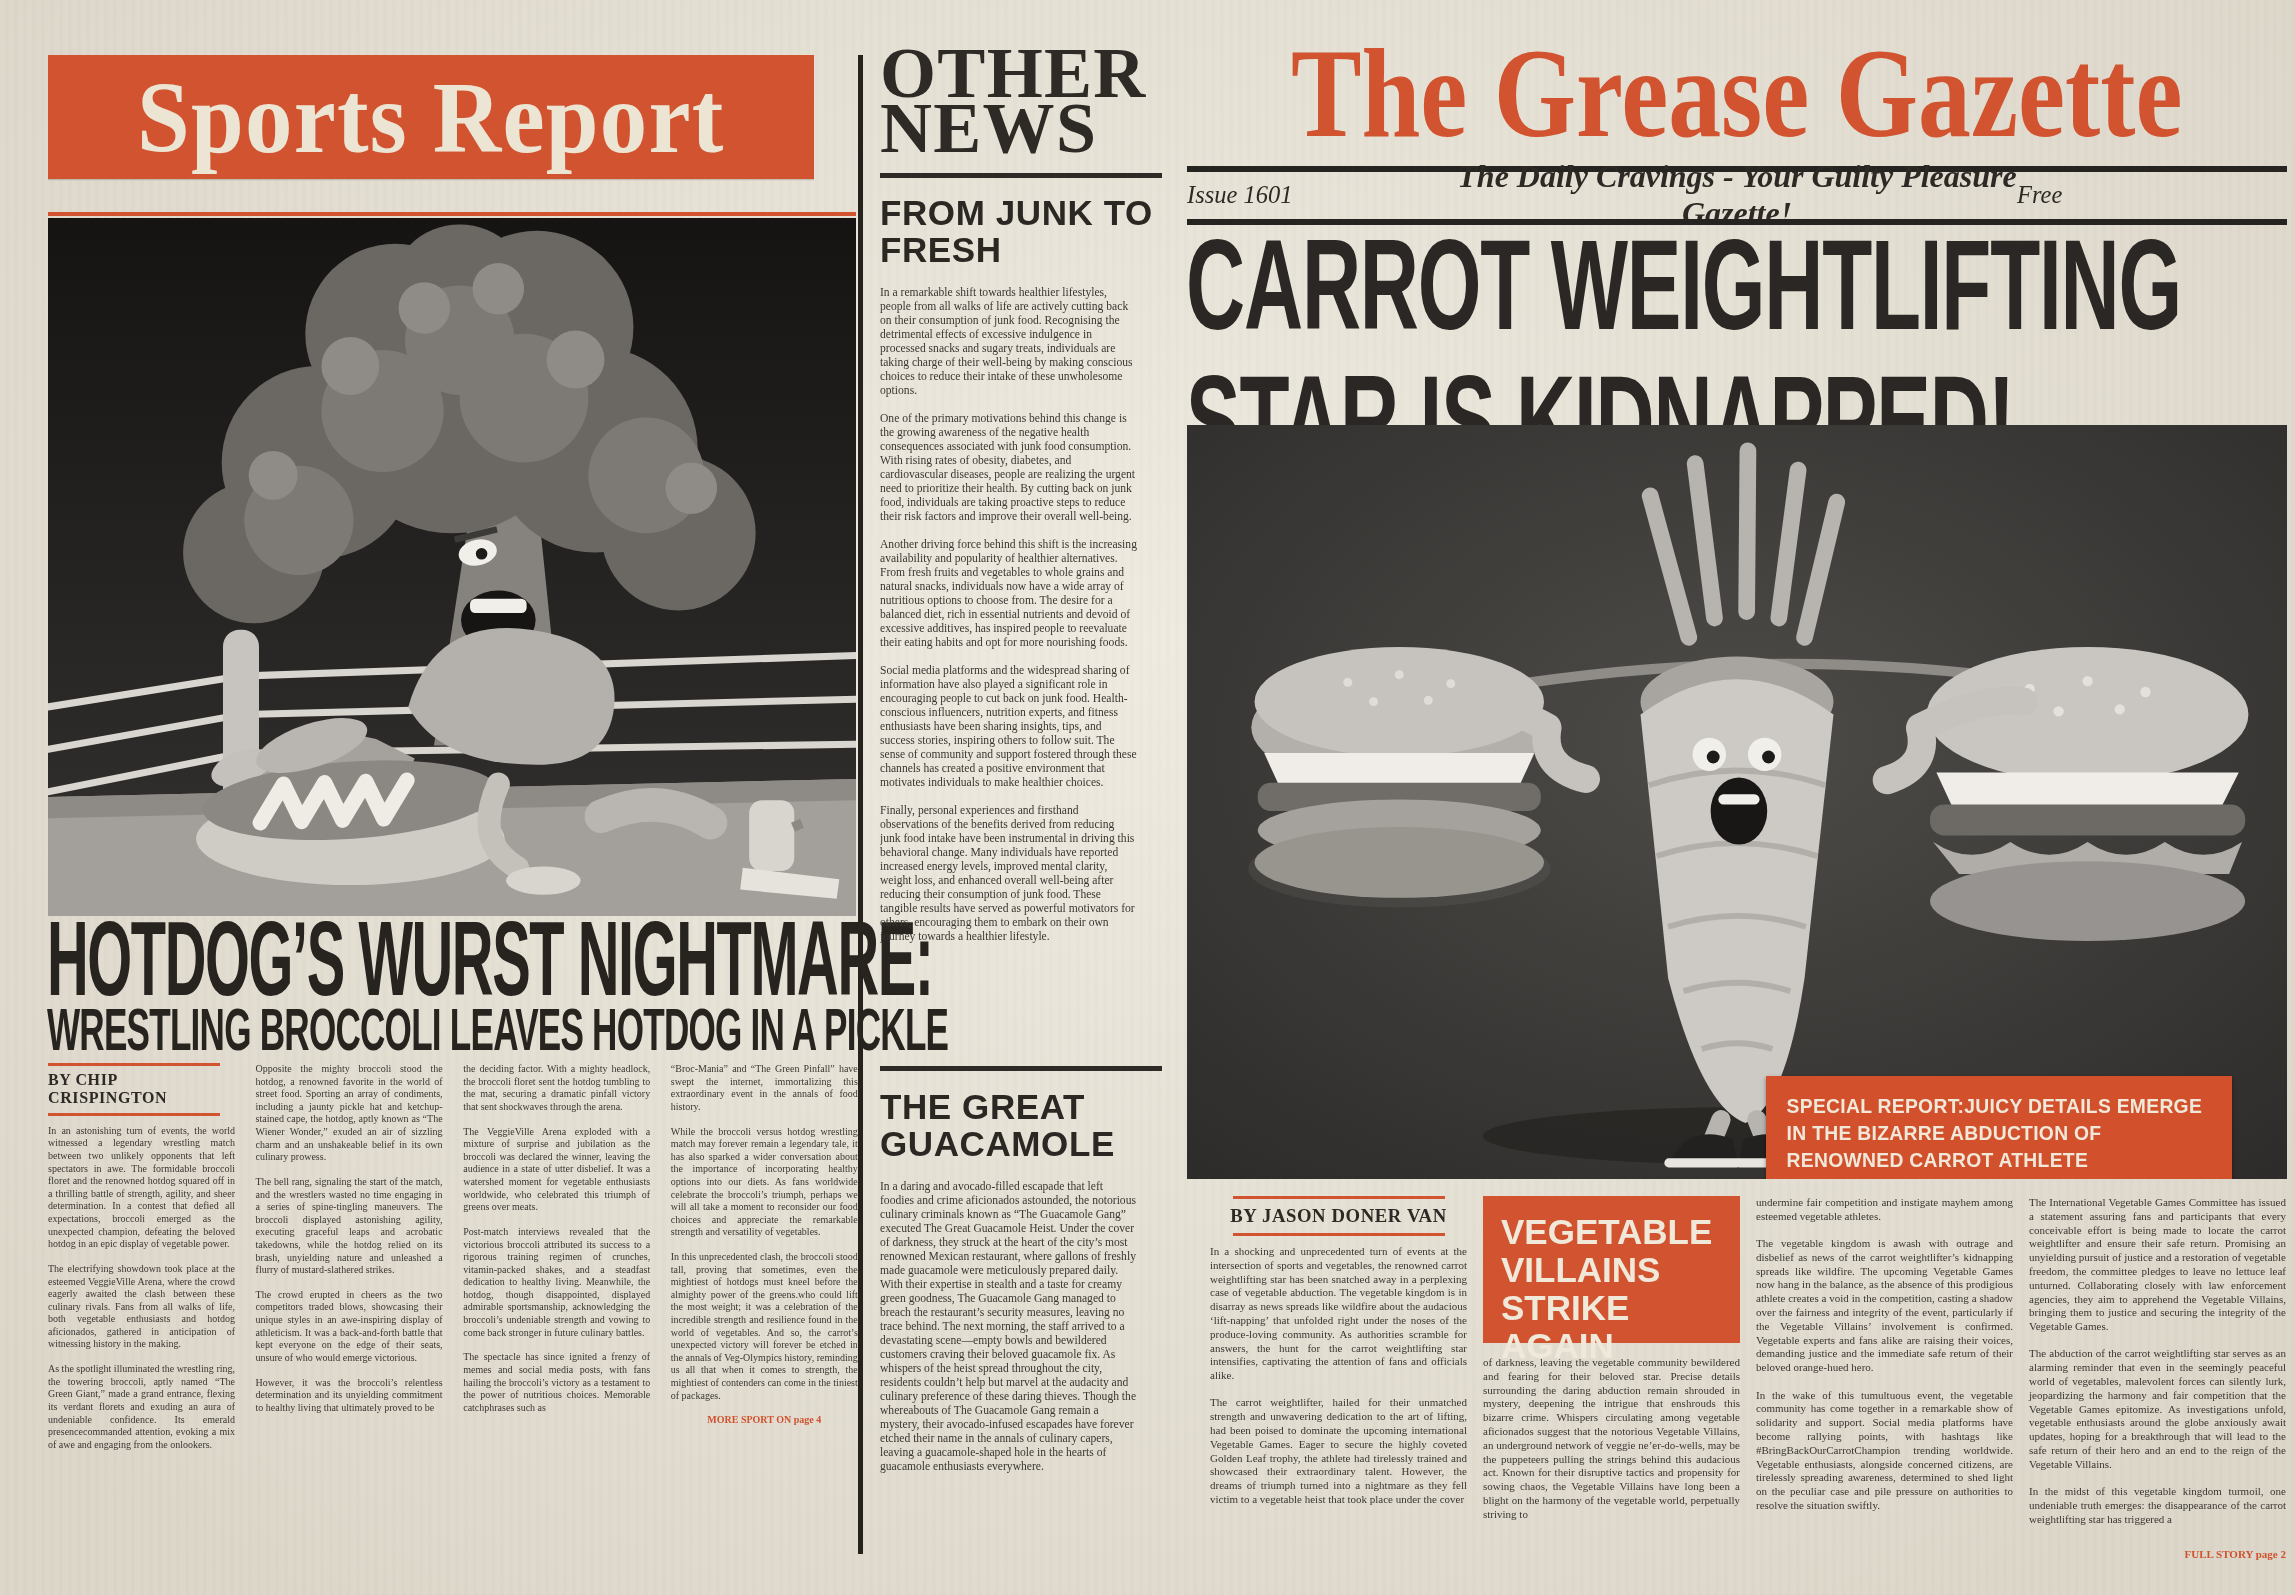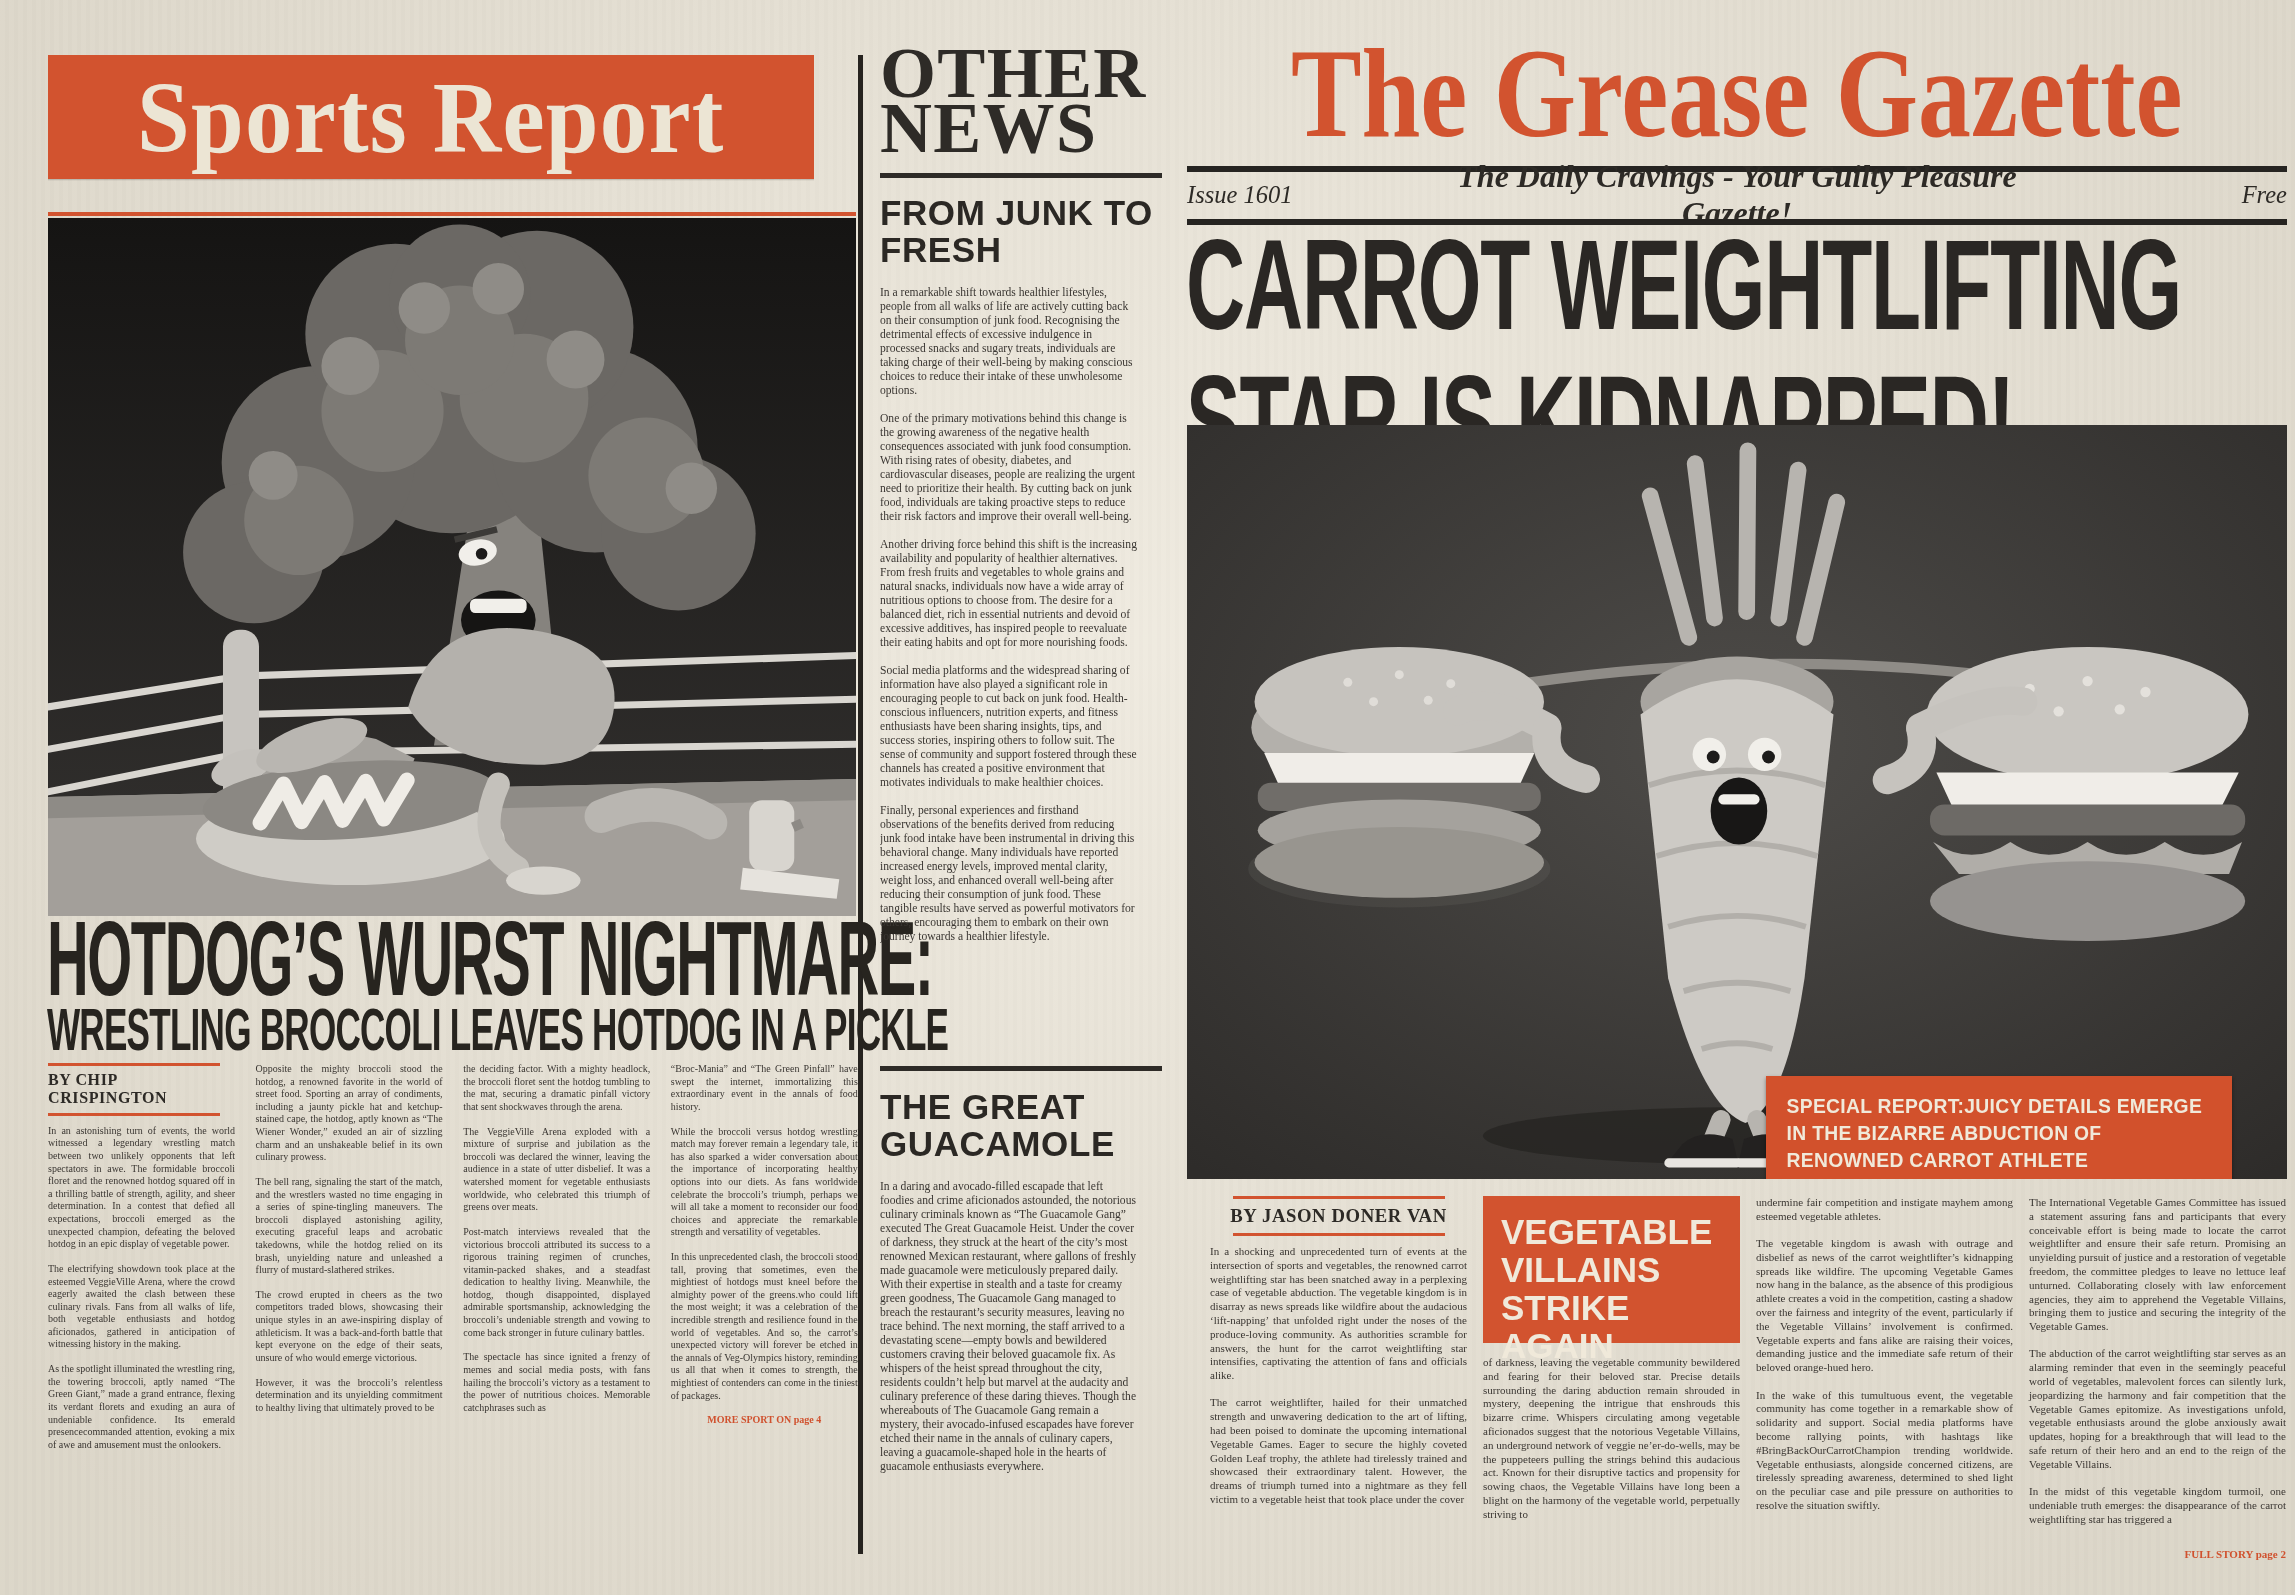--- a/index.html
+++ b/index.html
@@ -50,21 +50,21 @@
   .on-body p{margin:0 0 14px 0;font-size:11.6px;line-height:14px;color:#3a3632;}
   .on-body-1{height:763px;overflow:hidden;}
 
   
   .masthead{left:1187px;top:26px;width:1100px;text-align:center;line-height:135px;}
   .masthead .condense{font-weight:bold;font-size:126px;color:#d2532f;transform:scaleX(.84);transform-origin:50% 50%;}
   .rule-a{left:1187px;top:166px;width:1100px;height:5.8px;background:#262421;}
   .info-row{left:1187px;top:175px;width:1100px;height:40px;display:flex;align-items:center;}
   .info-issue{font-style:italic;font-size:24.5px;width:270px;}
   .info-tagline{font-style:italic;font-weight:bold;font-size:32px;flex:1;text-align:center;}
-  .info-price{font-style:italic;font-size:24.5px;width:270px;text-align:right;}
+  .info-price{font-style:italic;font-size:24.5px;width:270px;}
   .rule-b{left:1187px;top:219px;width:1100px;height:5.8px;background:#262421;}
 
   .headline-right{left:1186px;top:237px;width:1100px;}
   .headline-right div{line-height:95px;}
   .headline-right .condense{font-family:"Liberation Sans","DejaVu Sans",sans-serif;font-weight:bold;
     font-size:128px;letter-spacing:-1.9px;color:#2a2724;transform:scaleX(.64);}
 
   .photo-right{left:1187px;top:425px;width:1100px;height:754px;background:#343230;overflow:hidden;}
   .special-box{position:absolute;left:579px;top:651px;width:425px;background:#d2512c;
     padding:16.7px 20.6px;box-shadow:0 1.9px 3.9px rgba(0,0,0,.4);}
@@ -180,21 +180,21 @@
 
 <div class="abs columns-left">
   <div class="col">
     <div class="byline-block">
       <div class="byline-rule"></div>
       <div class="byline-text">BY CHIP CRISPINGTON</div>
       <div class="byline-rule"></div>
     </div>
     <p>In an astonishing turn of events, the world witnessed a legendary wrestling match between two unlikely opponents that left spectators in awe. The formidable broccoli floret and the renowned hotdog squared off in a thrilling battle of strength, agility, and sheer determination. In a contest that defied all expectations, broccoli emerged as the unexpected champion, defeating the beloved hotdog in an epic display of vegetable power.</p>
     <p>The electrifying showdown took place at the esteemed VeggieVille Arena, where the crowd eagerly awaited the clash between these culinary rivals. Fans from all walks of life, both vegetable enthusiasts and hotdog aficionados, gathered in anticipation of witnessing history in the making.</p>
-    <p>As the spotlight illuminated the wrestling ring, the towering broccoli, aptly named “The Green Giant,” made a grand entrance, flexing its verdant florets and exuding an aura of undeniable confidence. Its emerald presencecommanded attention, evoking a mix of awe and amusement must the onlookers.</p>
+    <p>As the spotlight illuminated the wrestling ring, the towering broccoli, aptly named “The Green Giant,” made a grand entrance, flexing its verdant florets and exuding an aura of undeniable confidence. Its emerald presencecommanded attention, evoking a mix of awe and engaging from the onlookers.</p>
   </div>
   <div class="col">
     <p>Opposite the mighty broccoli stood the hotdog, a renowned favorite in the world of street food. Sporting an array of condiments, including a jaunty pickle hat and ketchup-stained cape, the hotdog, aptly known as “The Wiener Wonder,” exuded an air of sizzling charm and an unshakeable belief in its own culinary prowess.</p>
     <p>The bell rang, signaling the start of the match, and the wrestlers wasted no time engaging in a series of spine-tingling maneuvers. The broccoli displayed astonishing agility, executing graceful leaps and acrobatic takedowns, while the hotdog relied on its brash, unyielding nature and unleashed a flurry of mustard-slathered strikes.</p>
     <p>The crowd erupted in cheers as the two competitors traded blows, showcasing their unique styles in an awe-inspiring display of athleticism. It was a back-and-forth battle that kept everyone on the edge of their seats, unsure of who would emerge victorious.</p>
     <p>However, it was the broccoli’s relentless determination and its unyielding commitment to healthy living that ultimately proved to be</p>
   </div>
   <div class="col">
     <p>the deciding factor. With a mighty headlock, the broccoli floret sent the hotdog tumbling to the mat, securing a dramatic pinfall victory that sent shockwaves through the arena.</p>
     <p>The VeggieVille Arena exploded with a mixture of surprise and jubilation as the broccoli was declared the winner, leaving the audience in a state of utter disbelief. It was a watershed moment for vegetable enthusiasts worldwide, who celebrated this triumph of greens over meats.</p>

